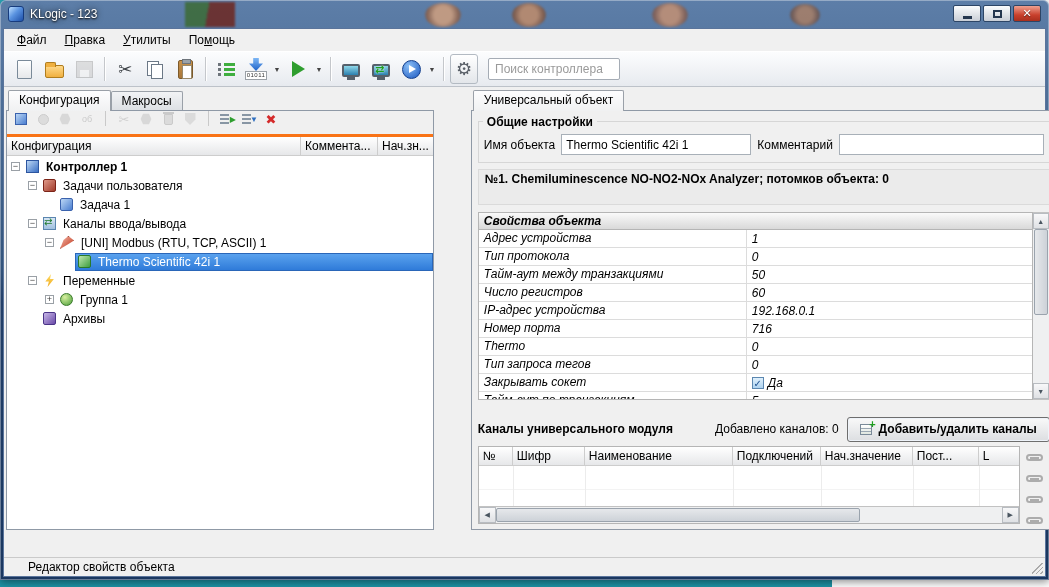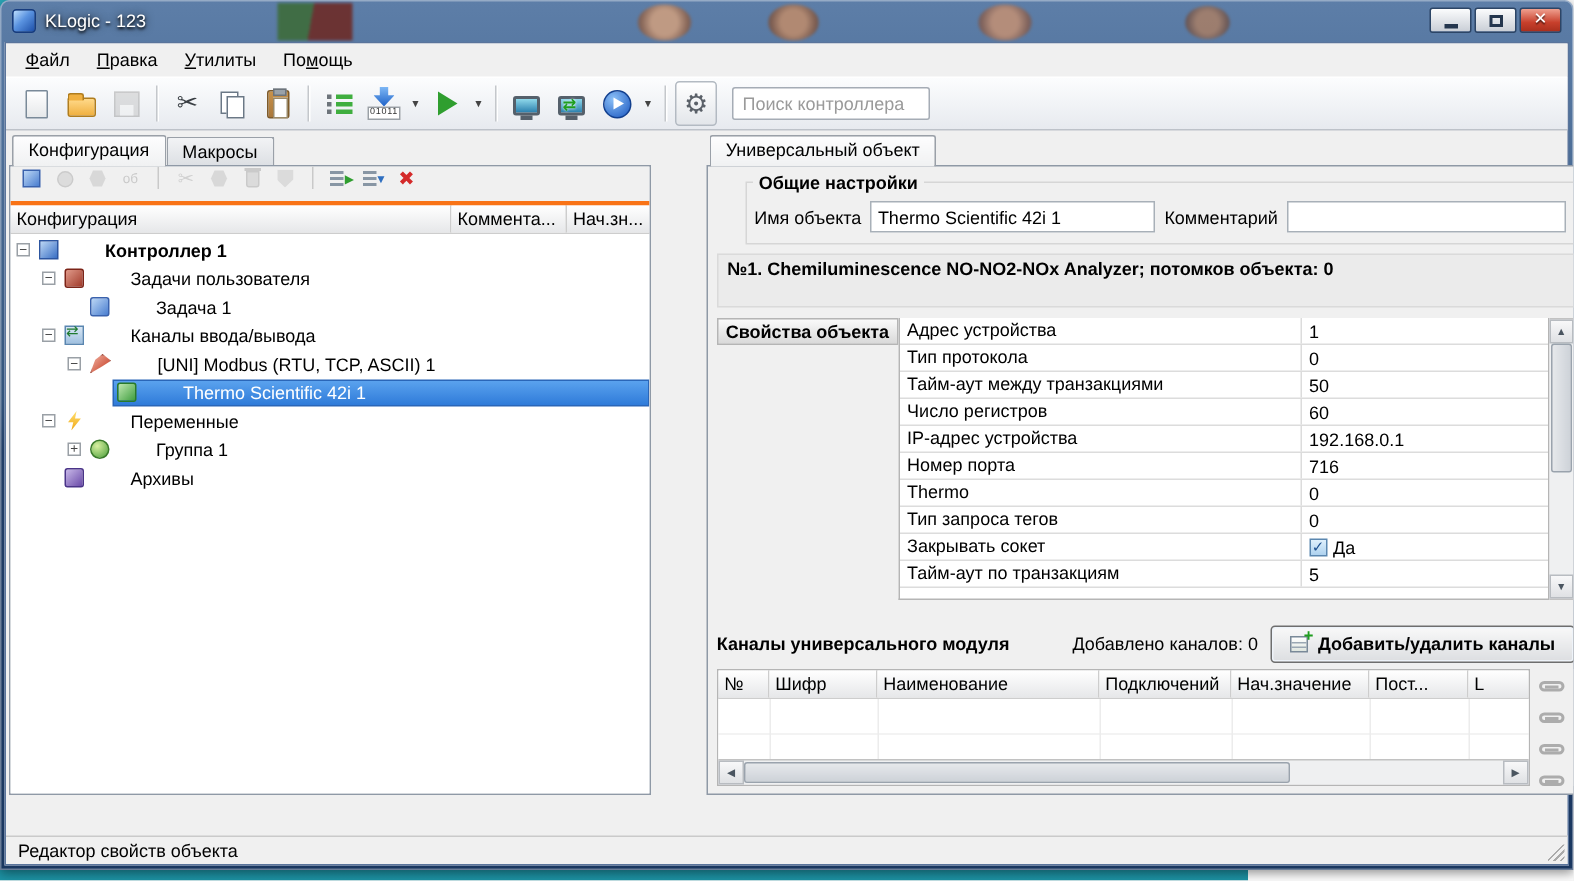--- a/index.html
+++ b/index.html
@@ -99,47 +99,47 @@
   .tree-cols{display:flex;height:19px;border-bottom:1px solid #cdcdcd;}
   .col-h{background:linear-gradient(#ffffff,#e6e7e9);border-right:1px solid #cdcdcd;padding:2px 4px;white-space:nowrap;overflow:hidden;}
   .tree-cols .col-h:nth-child(1){width:294px;}
   .tree-cols .col-h:nth-child(2){width:77px;}
   .tree-cols .col-h:nth-child(3){flex:1;border-right:none;}
   .tree-body{flex:1;background:#fff;overflow:hidden;padding-top:1px;}
   .tree-row{height:19px;display:flex;align-items:center;}
   .indent{flex:none;}
   .expander{flex:none;width:9px;height:9px;border:1px solid #9aa0a6;background:#fff;font-size:9px;line-height:7px;text-align:center;color:#444;margin-right:4px;}
   .hidden-ex{visibility:hidden;}
-  .row-content{display:flex;align-items:center;flex:1;height:18px;padding-left:1px;min-width:0;gap:24px;}
+  .row-content{display:flex;align-items:center;flex:1;height:18px;padding-left:1px;min-width:0;}
   .tree-row.selected .row-content{background:linear-gradient(#5aa2ee,#2f7bd9);border:1px solid #2a66b8;color:#fff;}
   .node-icon{flex:none;width:13px;height:13px;margin:0 4px 0 1px;}
   .ni-controller{background:linear-gradient(135deg,#bcd7f5,#3a6fc4);border:1px solid #2c55a0;}
   .ni-tasks{background:linear-gradient(135deg,#e09a8a,#a03a2a);border:1px solid #7c2418;border-radius:2px;}
   .ni-task{background:linear-gradient(135deg,#bcd7f5,#4a7ed0);border:1px solid #3a62ad;border-radius:2px;}
   .ni-io{background:linear-gradient(#d8e6f4,#9fc0e0);border:1px solid #5a86b0;position:relative;}
   .ni-io::after{content:'⇄';position:absolute;left:0px;top:-2px;font-size:10px;color:#1f7a2f;}
   .ni-modbus{background:linear-gradient(135deg,#f0b0a0,#c43a20);border:1px solid #8e2512;clip-path:polygon(0 100%,25% 30%,60% 0,100% 35%,55% 65%);width:14px;height:13px;}
   .ni-device{background:linear-gradient(135deg,#bfe8b0,#3f9e3f);border:1px solid #2a7a2a;border-radius:2px;}
   .ni-variables{background:linear-gradient(#ffe070,#f0a818);clip-path:polygon(62% 0,18% 58%,45% 58%,35% 100%,84% 38%,54% 38%);}
   .ni-group{border-radius:50%;background:radial-gradient(circle at 35% 30%,#d8f0a0,#4a9e3a);border:1px solid #3a7a2a;}
   .ni-archives{background:linear-gradient(135deg,#c8b8e8,#6a4aa8);border:1px solid #4a3488;border-radius:2px;}
   .node-label{padding:0 3px;white-space:nowrap;overflow:hidden;}
   .bold{font-weight:bold;}
   
   .right-content{background:#f0f0f0;padding:5px 6px;display:flex;flex-direction:column;overflow:hidden;}
-  .groupbox{position:relative;border:1px solid #d6d6d6;margin-top:5px;padding:12px 5px 7px;margin-left:19px;}
+  .groupbox{position:relative;border:1px solid #d6d6d6;margin-top:5px;padding:12px 5px 7px;}
   .group-title{position:absolute;top:-7px;left:4px;background:#f0f0f0;padding:0 4px;font-weight:bold;}
   .fields{display:flex;align-items:center;gap:6px;}
   .fields label{white-space:nowrap;}
   .txt{height:21px;border:1px solid #a8b0b8;padding:1px 4px;background:#fff;font-family:inherit;font-size:12px;}
   .name-input{width:190px;}
   .comment-input{flex:1;}
   .info-box{margin-top:6px;height:36px;border:1px solid #dadada;background:#ebebeb;padding:2px 6px;font-weight:bold;line-height:15px;white-space:nowrap;overflow:hidden;}
   .props-block{display:flex;margin-top:7px;height:188px;}
-  .props-main{flex:1;display:flex;min-width:0;}
+  .props-main{flex:1;display:flex;flex-direction:column;min-width:0;font-style:italic;}
   .group-hd{height:18px;background:linear-gradient(#fafafa,#d9d9d9);border:1px solid #b5b5b5;font-weight:bold;padding:1px 5px;}
   .props-body{flex:1;background:#fff;border:1px solid #b5b5b5;border-top:none;overflow:hidden;}
   .prop-row{display:flex;height:18px;border-bottom:1px solid #dcdcdc;}
   .prop-name{width:268px;border-right:1px solid #dcdcdc;padding:1px 5px;white-space:nowrap;overflow:hidden;}
   .prop-value{flex:1;padding:1px 5px;display:flex;align-items:center;white-space:nowrap;overflow:hidden;}
   .checkbox{display:inline-block;width:12px;height:12px;border:1px solid #5b87b0;background:linear-gradient(#dff0fc,#aed2ef);
     color:#1c4f8f;font-size:10px;line-height:11px;text-align:center;margin-right:4px;}
   .vscroll{width:17px;display:flex;flex-direction:column;background:#eff0f1;border:1px solid #c2c2c2;border-left:none;}
   .sb-btn{height:16px;background:linear-gradient(#f8f8f9,#dfe1e4);border:1px solid #b8bcc1;font-size:7px;color:#49engined;display:flex;align-items:center;justify-content:center;}
   .sb-btn{color:#4a5560;}
@@ -161,21 +161,21 @@
     background-image:repeating-linear-gradient(#fff 0 23px,#f3f3f3 23px 24px);}
   .vline{position:absolute;top:0;bottom:0;width:1px;background:#ececec;}
   .hscroll{height:17px;display:flex;background:#eff0f1;border-top:1px solid #c2c2c2;flex:none;}
   .sb-btn.h{width:17px;height:100%;}
   .h-track{flex:1;position:relative;}
   .h-thumb{position:absolute;left:0;top:1px;bottom:1px;width:72%;background:linear-gradient(#e6e8eb,#cdd2d8);border:1px solid #9aa3ad;border-radius:2px;}
   .icon-strip{width:30px;background:#f0f0f0;display:flex;flex-direction:column;align-items:center;gap:14px;padding-top:8px;}
   .strip-ic{position:relative;width:17px;height:11px;border:2px solid #969696;border-radius:5px;opacity:.75;}
   .strip-ic::after{content:'';position:absolute;left:2px;right:2px;top:50%;height:2px;margin-top:-1px;background:#969696;}
   
-  .statusbar{height:19px;background:#f0f0f0;border-top:1px solid #cacaca;display:flex;align-items:center;padding-left:8px;position:relative;flex:none;margin-top:27px;}
+  .statusbar{height:19px;background:#f0f0f0;border-top:1px solid #cacaca;display:flex;align-items:center;padding-left:24px;position:relative;flex:none;margin-top:27px;}
   .grip{position:absolute;right:2px;bottom:2px;width:11px;height:11px;
     background:linear-gradient(135deg,transparent 0 45%,#aaa 45% 52%,transparent 52% 65%,#aaa 65% 72%,transparent 72% 85%,#aaa 85% 92%,transparent 92%);}
 </style>
 </head>
 <body>
 
 <div class="desktop">
   <div class="window">
 
     <div class="titlebar">

